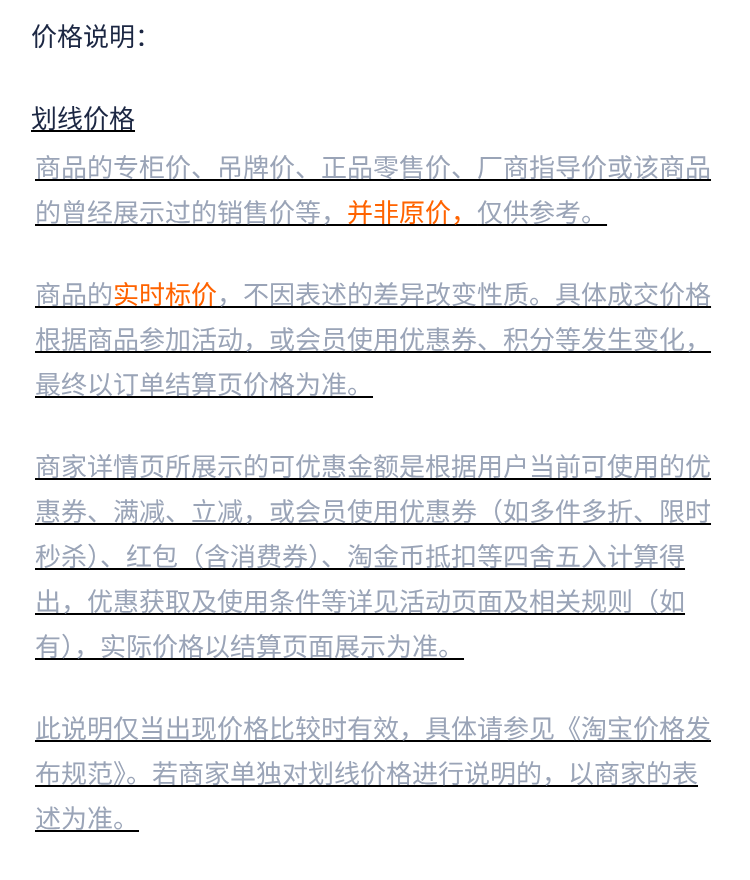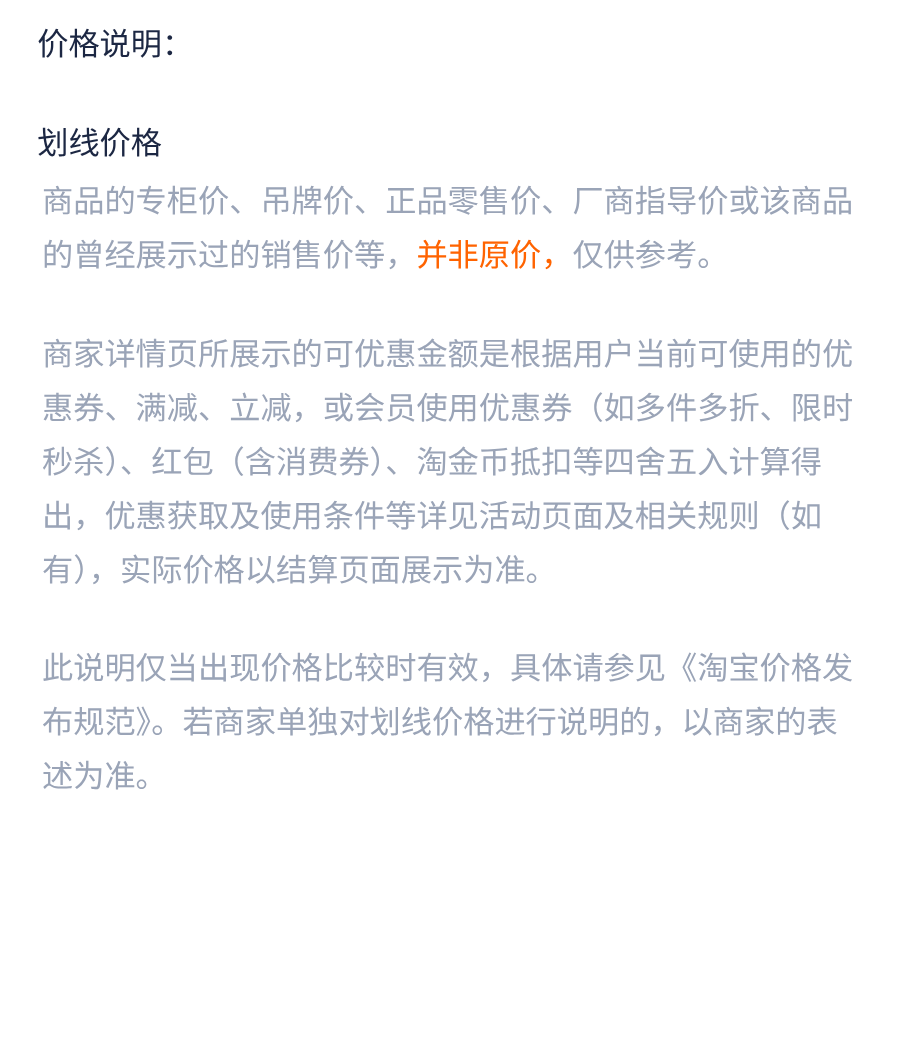--- a/index.html
+++ b/index.html
@@ -27,20 +27,21 @@
   }
   .page-title {
     font-size: 26px;
     line-height: 45px;
     font-weight: 400;
     color: var(--color-heading);
     margin: 0 0 37px 0;
   }
   .section {
     margin: 0 0 37px 0;
+    text-decoration: underline;
   }
   .section:last-child {
     margin-bottom: 0;
   }
   .section-heading {
     font-size: 26px;
     line-height: 45px;
     font-weight: 400;
     color: var(--color-heading);
     margin: 0;
@@ -63,20 +64,21 @@
 <main class="page">
 
   <h1 class="page-title">价格说明：</h1>
 
   <section class="section">
     <h2 class="section-heading">划线价格</h2>
     <p class="section-paragraph"><span>商品的专柜价、吊牌价、正品零售价、厂商指导价或该商品的曾经展示过的销售价等，</span><span class="hl">并非原价，</span><span>仅供参考。</span></p>
   </section>
 
   <section class="section">
+    <p class="section-paragraph"><span>商品的</span><span class="hl">实时标价</span><span>，不因表述的差异改变性质。具体成交价格根据商品参加活动，或会员使用优惠券、积分等发生变化，最终以订单结算页价格为准。</span></p>
   </section>
 
   <section class="section">
     <p class="section-paragraph"><span>商家详情页所展示的可优惠金额是根据用户当前可使用的优惠券、满减、立减，或会员使用优惠券（如多件多折、限时秒杀）、红包（含消费券）、淘金币抵扣等四舍五入计算得出，优惠获取及使用条件等详见活动页面及相关规则（如有），实际价格以结算页面展示为准。</span></p>
   </section>
 
   <section class="section">
     <p class="section-paragraph"><span>此说明仅当出现价格比较时有效，具体请参见《淘宝价格发布规范》。若商家单独对划线价格进行说明的，以商家的表述为准。</span></p>
   </section>
 

